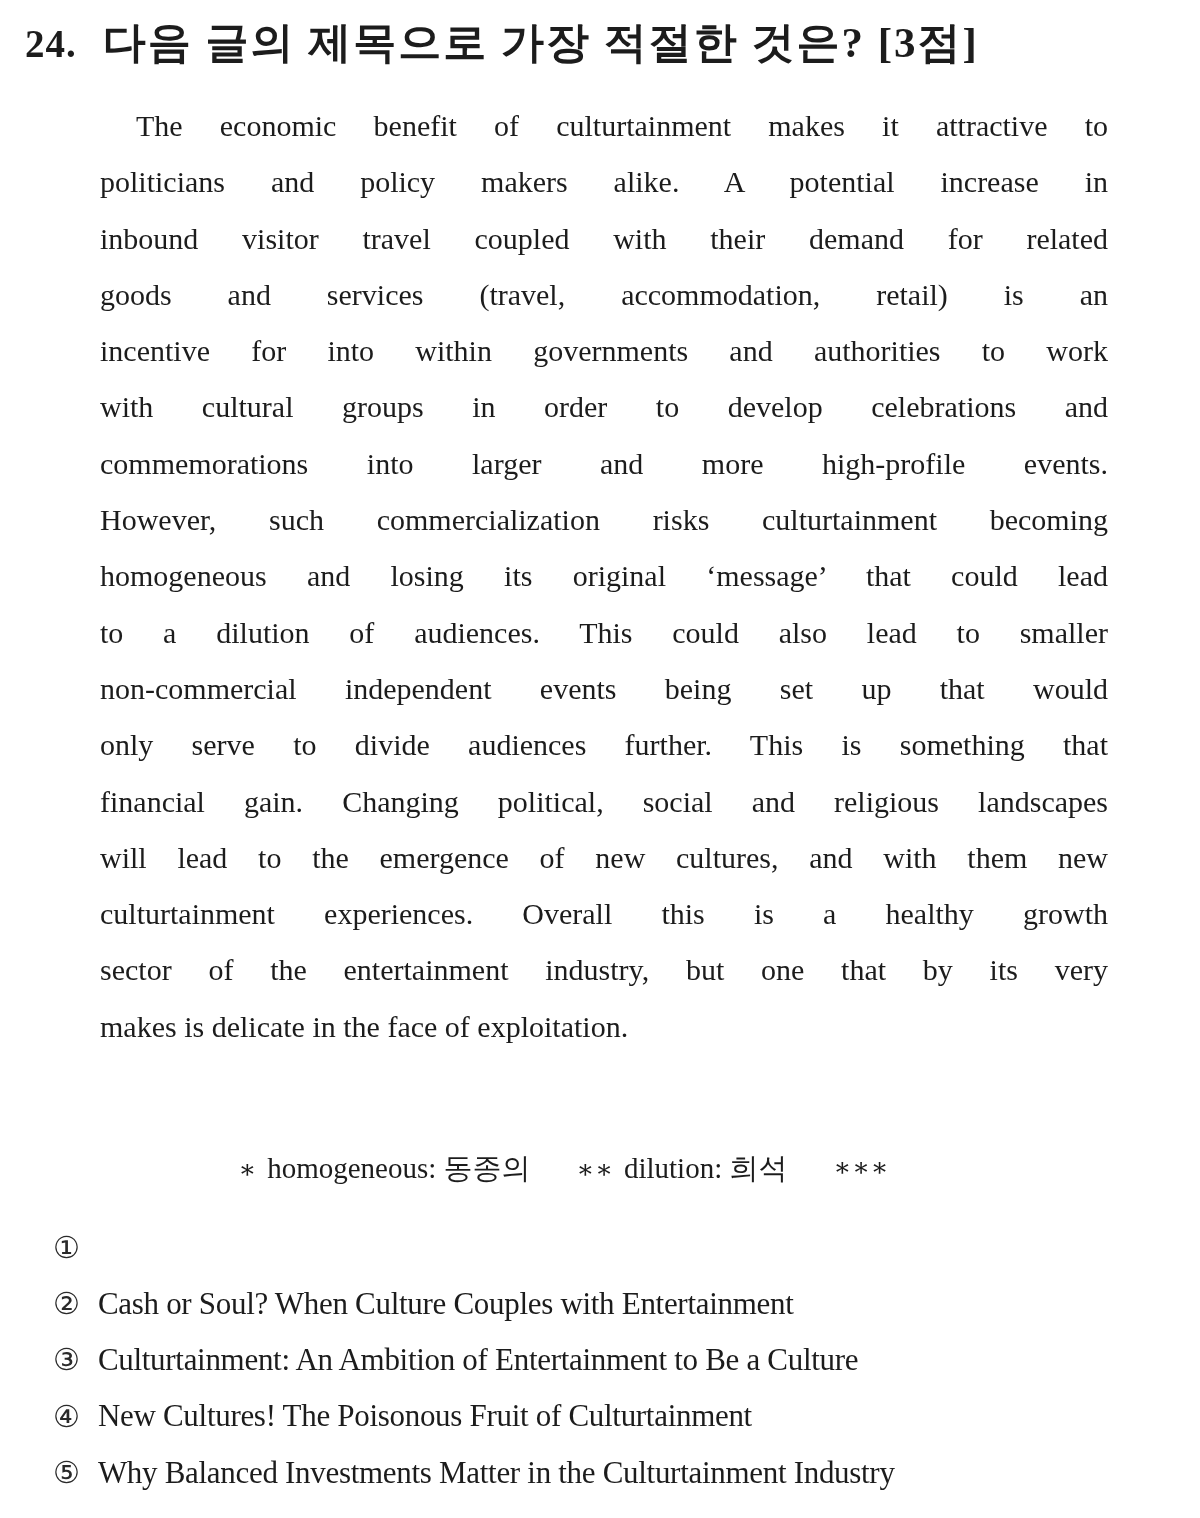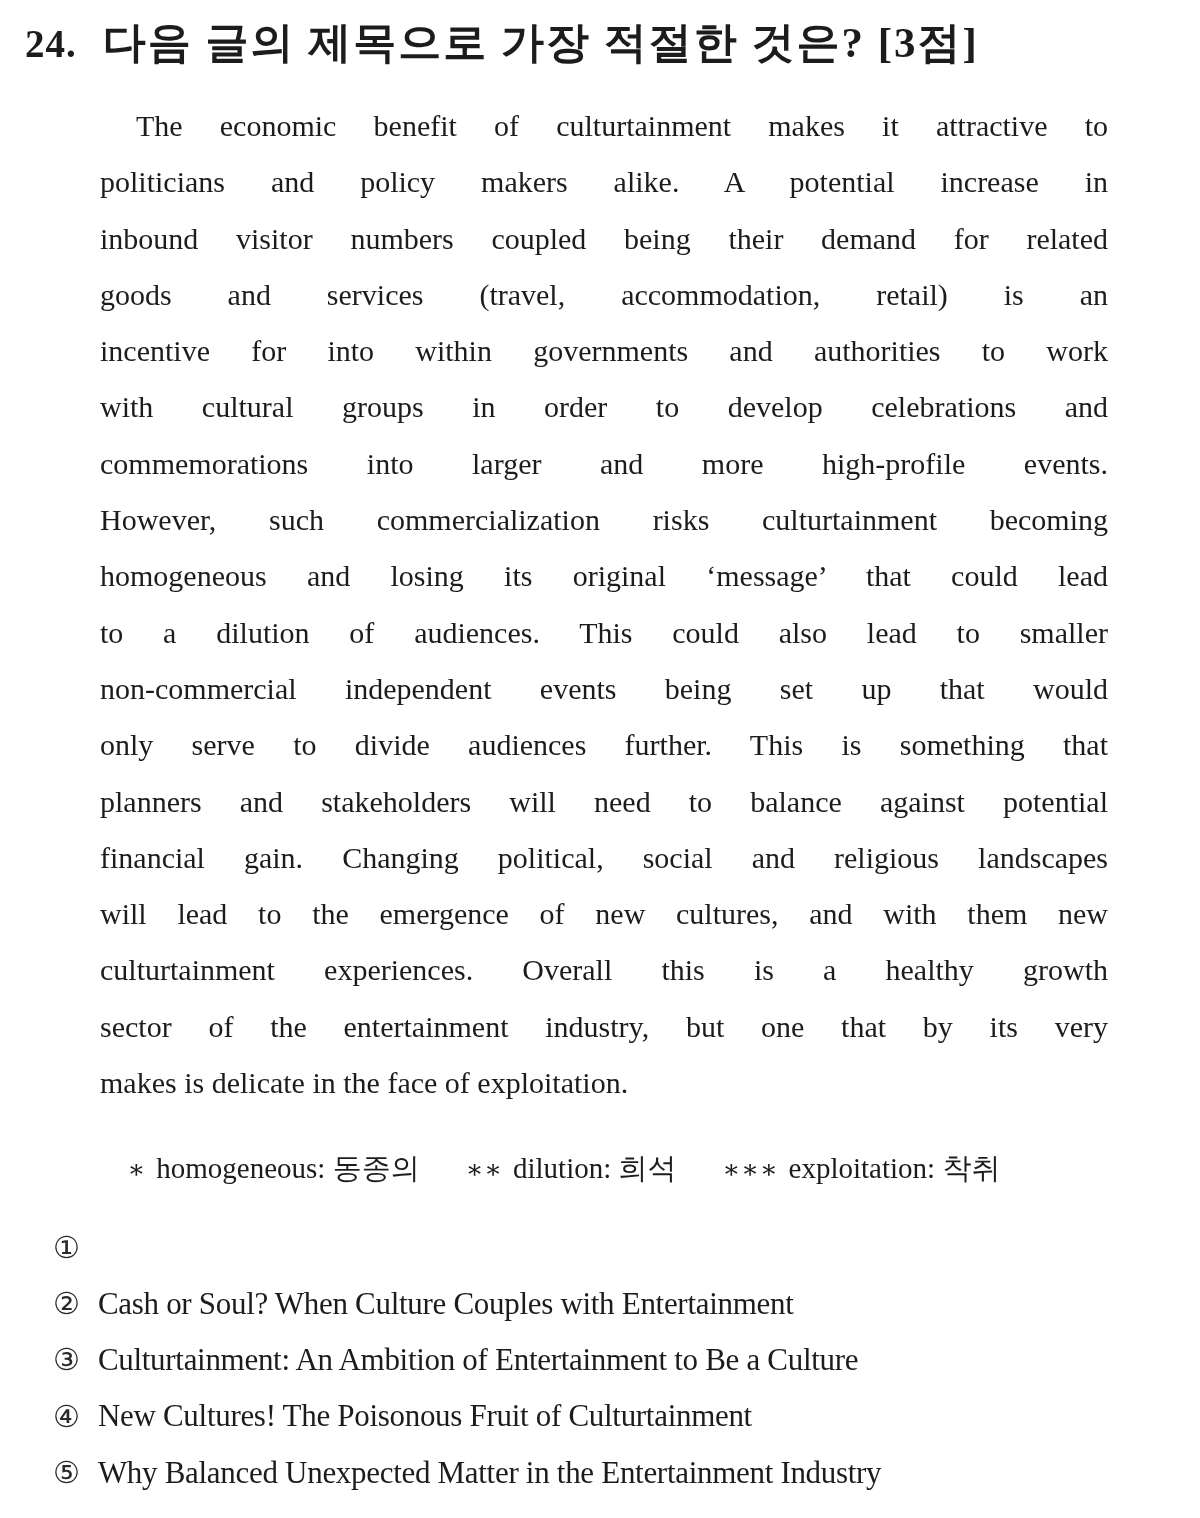--- a/index.html
+++ b/index.html
@@ -106,50 +106,48 @@
 <div class="page">
 
   <div class="q-header">
     <span class="q-number">24.</span>
     <span class="q-prompt">다음 글의 제목으로 가장 적절한 것은? [3점]</span>
   </div>
 
   <div class="passage">
     <div class="p-line first">The economic benefit of culturtainment makes it attractive to</div>
     <div class="p-line">politicians and policy makers alike. A potential increase in</div>
-    <div class="p-line">inbound visitor numbers coupled being their demand for related</div>
+    <div class="p-line">inbound visitor travel coupled with their demand for related</div>
     <div class="p-line">goods and services (travel, accommodation, retail) is an</div>
     <div class="p-line">incentive for into within governments and authorities to work</div>
     <div class="p-line">with cultural groups in order to develop celebrations and</div>
     <div class="p-line">commemorations into larger and more high-profile events.</div>
     <div class="p-line">However, such commercialization risks culturtainment becoming</div>
     <div class="p-line">homogeneous and losing its original ‘message’ that could lead</div>
     <div class="p-line">to a dilution of audiences. This could also lead to smaller</div>
     <div class="p-line">non-commercial independent events being set up that would</div>
     <div class="p-line">only serve to divide audiences further. This is something that</div>
-    <div class="p-line">planners and stakeholders will need to balance against potential</div>
     <div class="p-line">financial gain. Changing political, social and religious landscapes</div>
     <div class="p-line">will lead to the emergence of new cultures, and with them new</div>
     <div class="p-line">culturtainment experiences. Overall this is a healthy growth</div>
     <div class="p-line">sector of the entertainment industry, but one that by its very</div>
     <div class="p-line last">makes is delicate in the face of exploitation.</div>
   </div>
 
   <div class="footnotes">
     <span class="footnote">
       <span class="fn-marker">∗</span>
       <span>homogeneous: 동종의</span>
     </span>
     <span class="footnote">
       <span class="fn-marker">∗∗</span>
       <span>dilution: 희석</span>
     </span>
     <span class="footnote">
       <span class="fn-marker">∗∗∗</span>
-      <span>exploitation: 착취</span>
     </span>
   </div>
 
   <div class="choices">
     <div class="choice">
       <span class="choice-number">①</span>
     </div>
     <div class="choice">
       <span class="choice-number">②</span>
       <span class="choice-text">Cash or Soul? When Culture Couples with Entertainment</span>
@@ -157,17 +155,17 @@
     <div class="choice">
       <span class="choice-number">③</span>
       <span class="choice-text">Culturtainment: An Ambition of Entertainment to Be a Culture</span>
     </div>
     <div class="choice">
       <span class="choice-number">④</span>
       <span class="choice-text">New Cultures! The Poisonous Fruit of Culturtainment</span>
     </div>
     <div class="choice">
       <span class="choice-number">⑤</span>
-      <span class="choice-text">Why Balanced Unexpected Matter in the Entertainment Industry</span>
+      <span class="choice-text">Why Balanced Investments Matter in the Culturtainment Industry</span>
     </div>
   </div>
 
 </div>
 
 </body></html>

